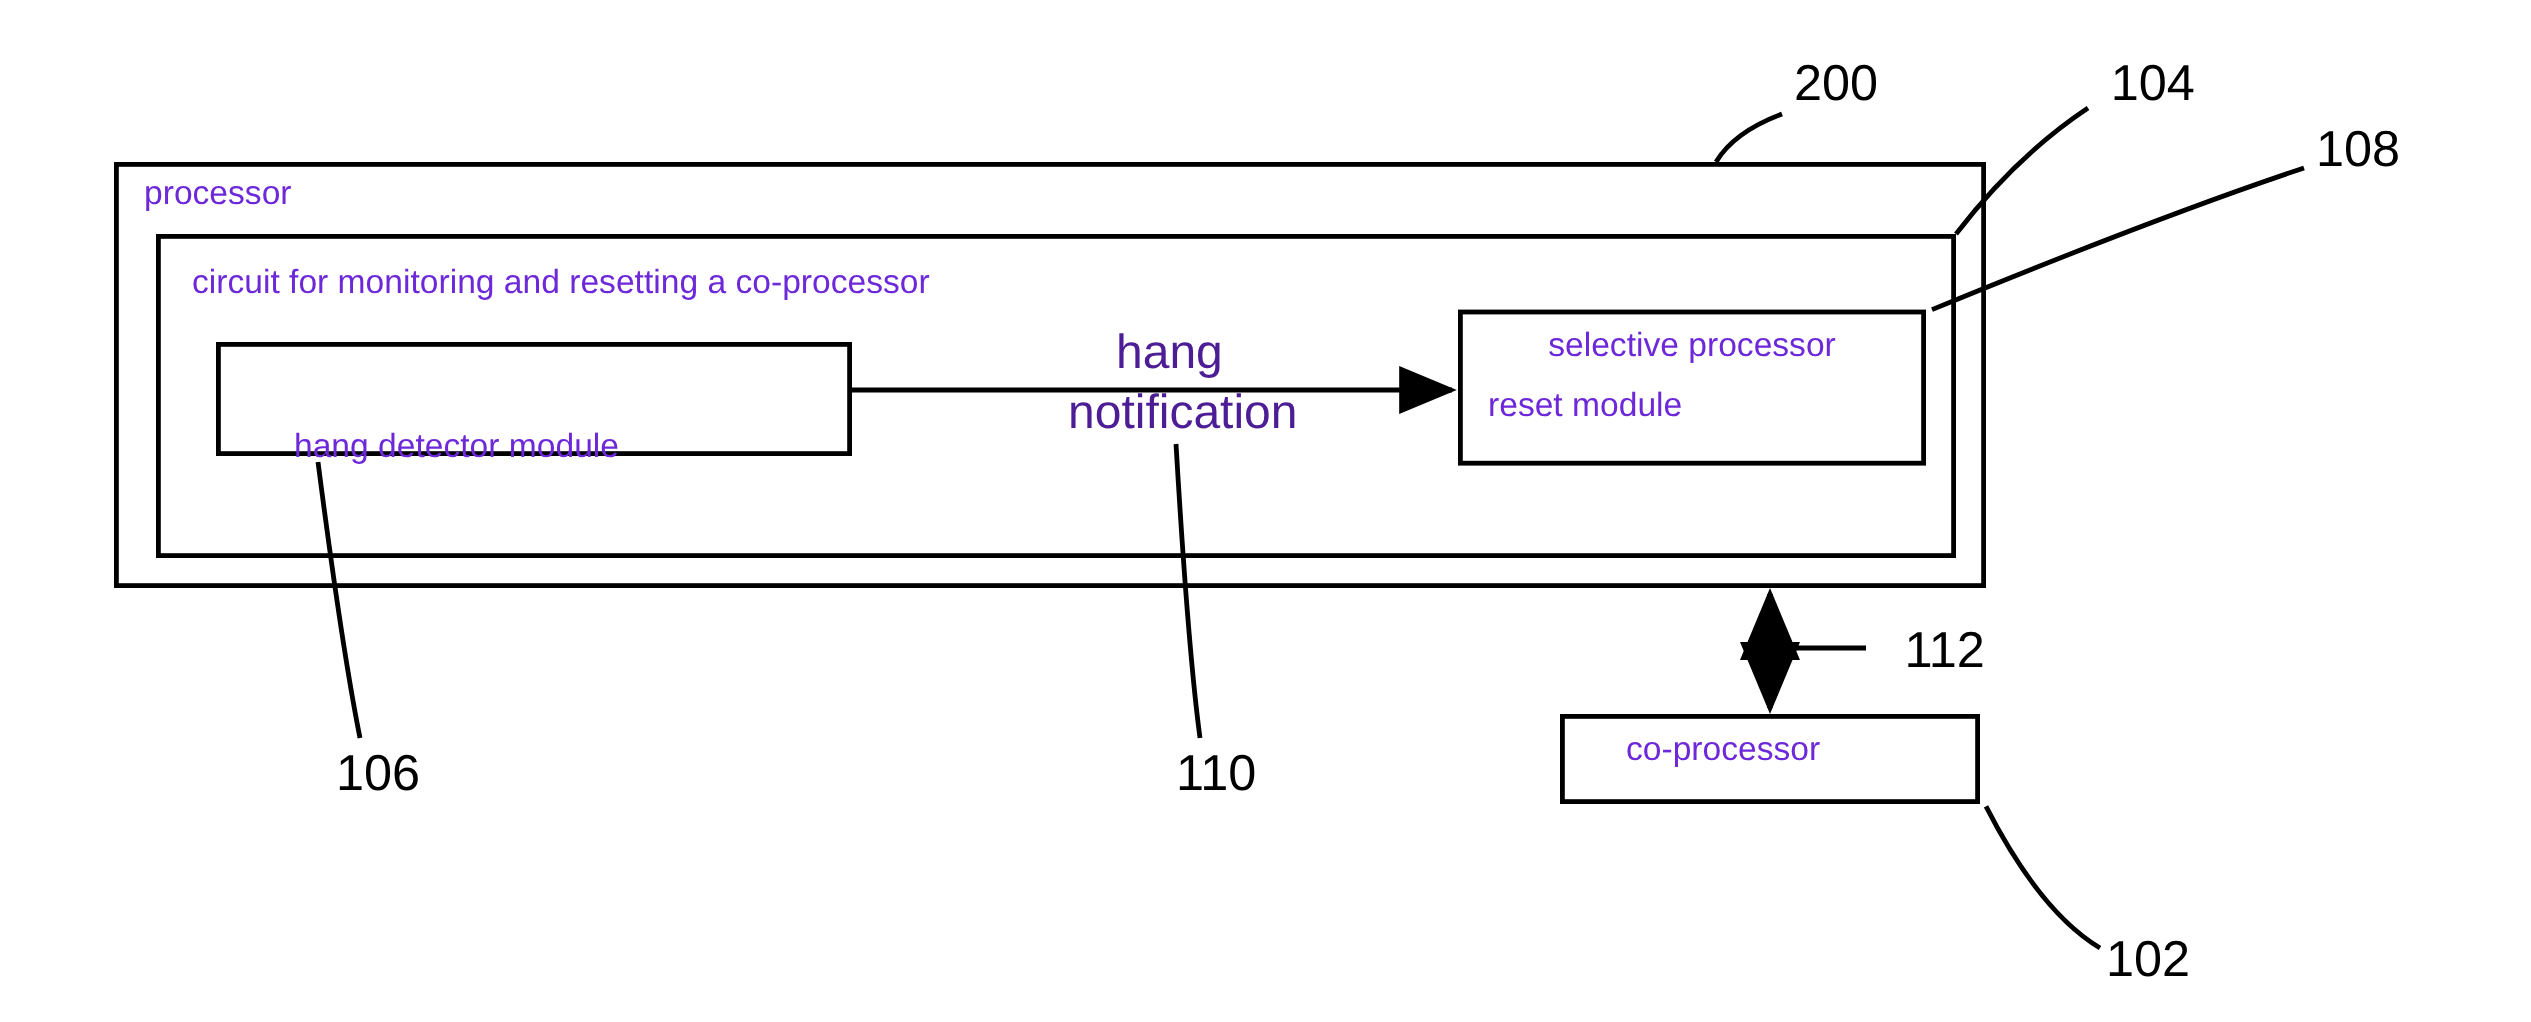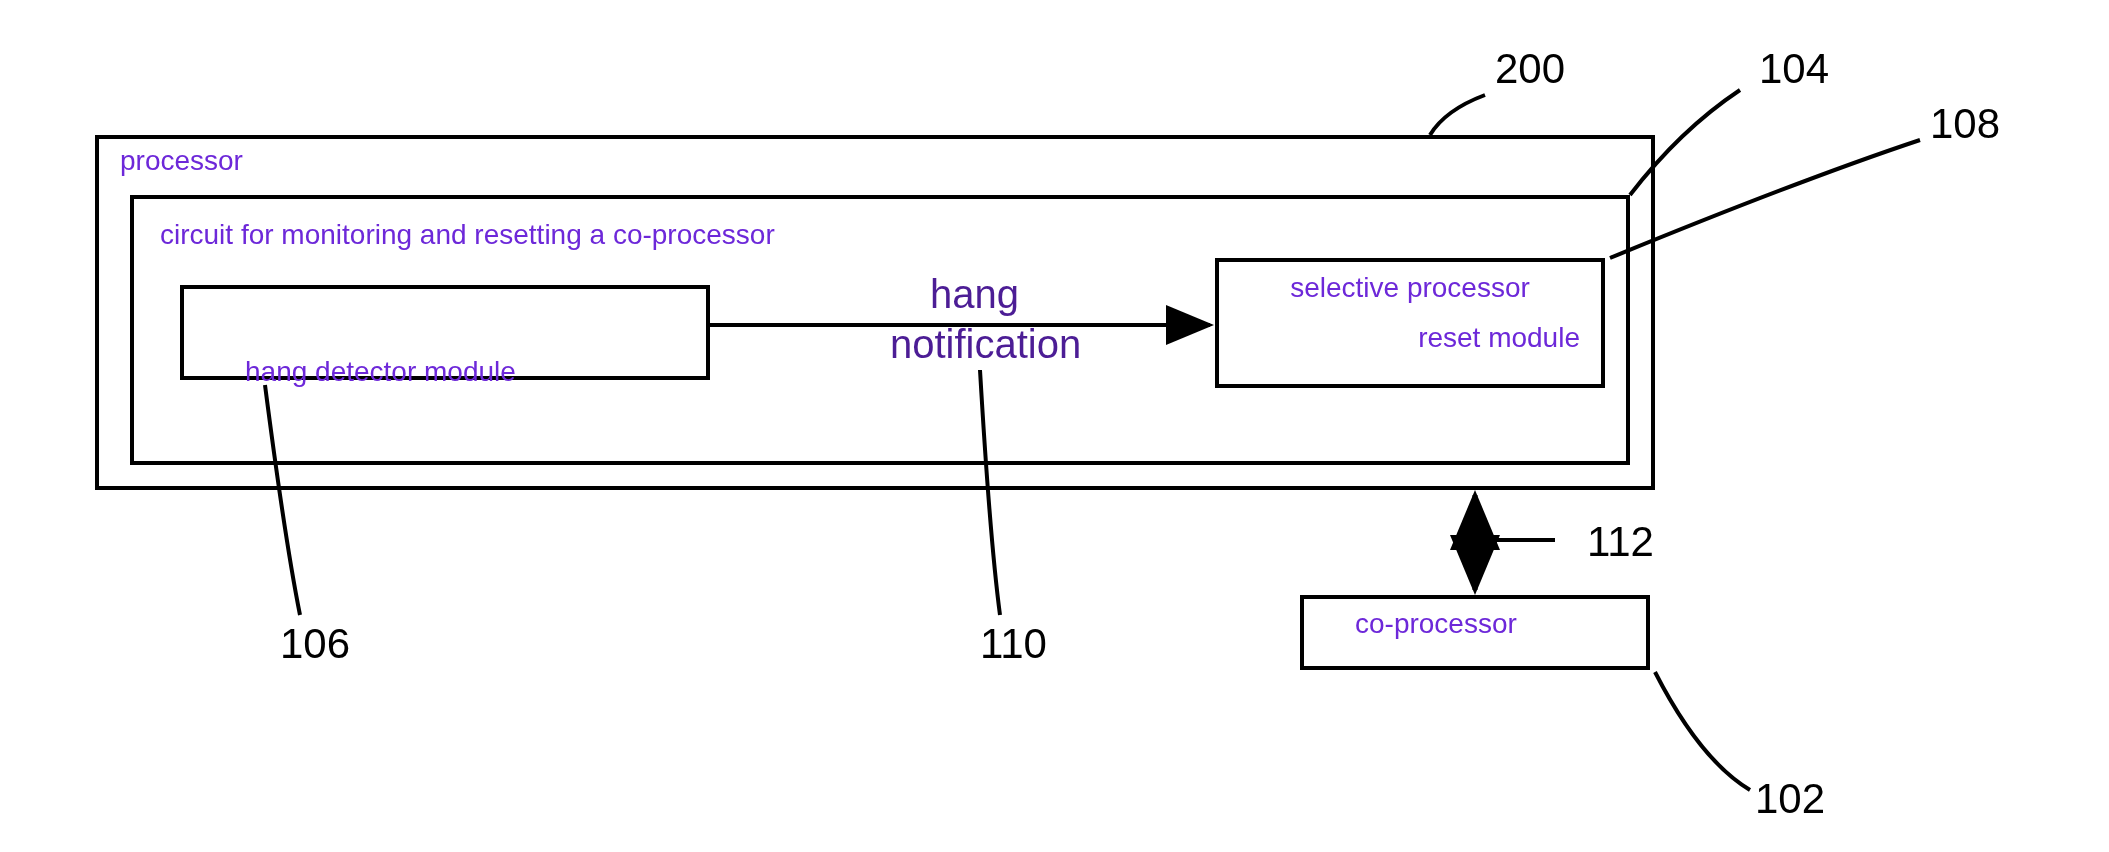--- a/index.html
+++ b/index.html
@@ -56,21 +56,21 @@
   <div class="label-inside" style="left:120px; top:145px;">processor</div>
 
   <div class="box" style="left:130px; top:195px; width:1500px; height:270px;"></div>
   <div class="label-inside" style="left:160px; top:187px;margin-top:32px;">circuit for monitoring and resetting a co-processor</div>
 
   <div class="box" style="left:180px; top:285px; width:530px; height:95px;"></div>
   <div class="label-inside" style="left:245px; top:308px;margin-top:48px;">hang detector module</div>
 
   <div class="box" style="left:1215px; top:258px; width:390px; height:130px;"></div>
   <div class="label-inside" style="left:1240px; top:272px; text-align:center; width:340px;">selective processor</div>
-  <div class="label-inside" style="left:1240px; top:322px; text-align:right; width:340px;">reset module</div>
+  <div class="label-inside" style="left:1240px; top:322px; text-align:left; width:340px;">reset module</div>
 
   <div class="box" style="left:1300px; top:595px; width:350px; height:75px;"></div>
   <div class="label-inside" style="left:1355px; top:608px;">co-processor</div>
 
   <div class="label" style="left:930px; top:272px;">hang</div>
   <div class="label" style="left:890px; top:322px;">notification</div>
 
   <div class="ref" style="left:1495px; top:45px;">200</div>
   <div class="ref" style="left:1759px; top:45px;">104</div>
   <div class="ref" style="left:1930px; top:100px;">108</div>

